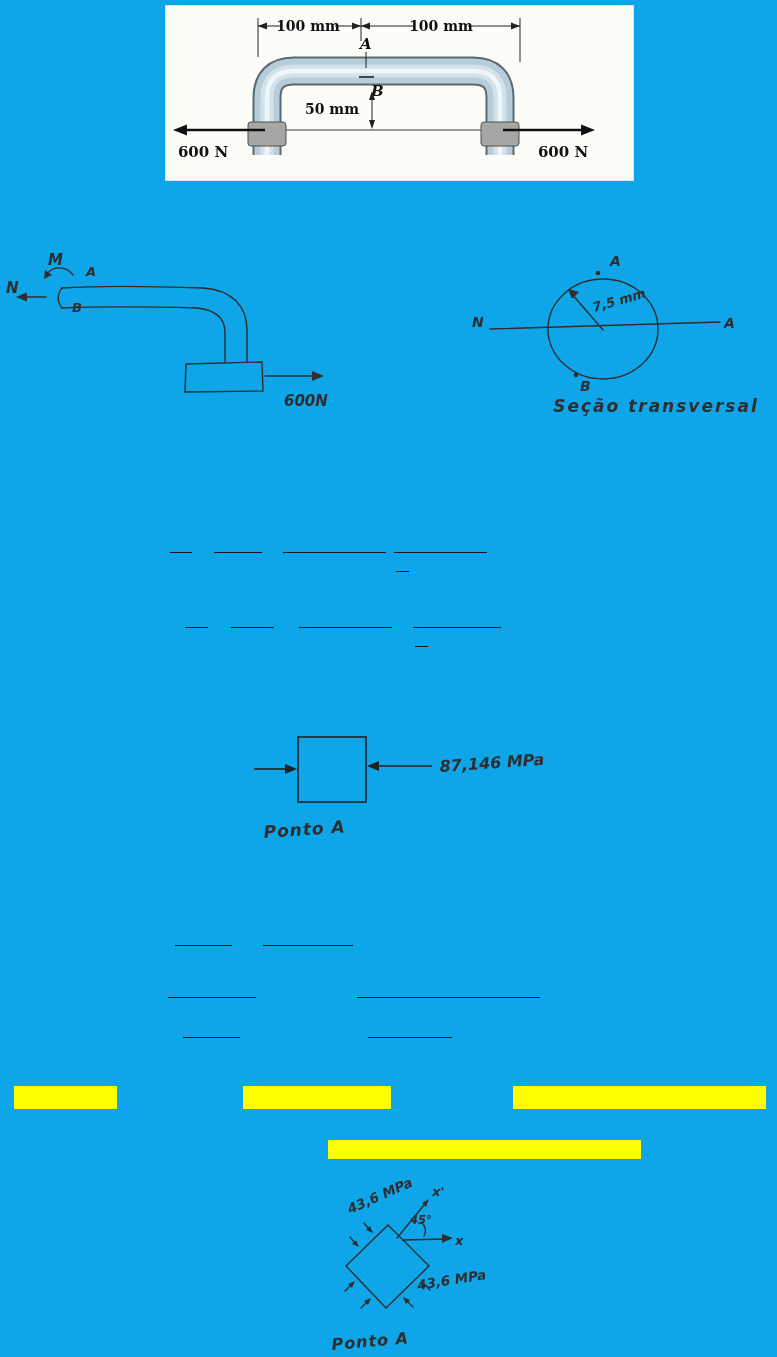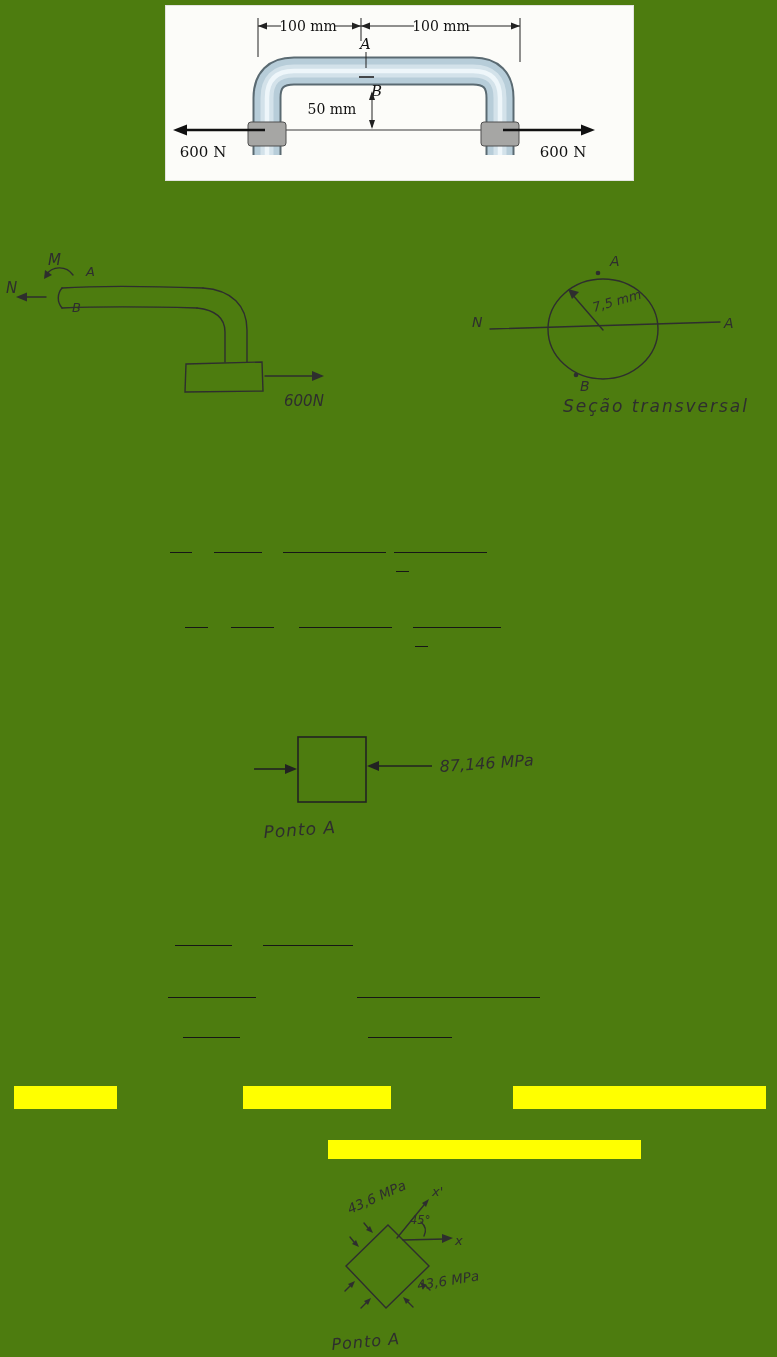--- a/index.html
+++ b/index.html
@@ -1,17 +1,17 @@
 <!DOCTYPE html>
 <html><head>
 <meta charset="utf-8">
 <style>
   html,body{margin:0;padding:0;background:#ffffff;}
-  .page{position:relative;width:777px;height:1357px;background:#4d7c0f;overflow:hidden;
-        font-family:"DejaVu Serif",serif;}
+  .page{position:relative;width:777px;height:1357px;background:#0ea5e9;overflow:hidden;
+        font-family:"DejaVu Serif",serif;font-weight:bold;}
   svg{position:absolute;overflow:visible;}
   .serif{font-family:"DejaVu Serif",serif;fill:#111;}
   .it{font-style:italic;}
   .hand{font-family:"DejaVu Sans",sans-serif;font-style:italic;fill:#2e2e2e;}
   .ink{stroke:#2e2e2e;fill:none;stroke-width:1.4;stroke-linecap:round;}
   .bar{position:absolute;height:0;border-top:1.7px solid #161616;}
   .hl{position:absolute;background:#ffff00;}
 </style>
 </head>
 <body>

